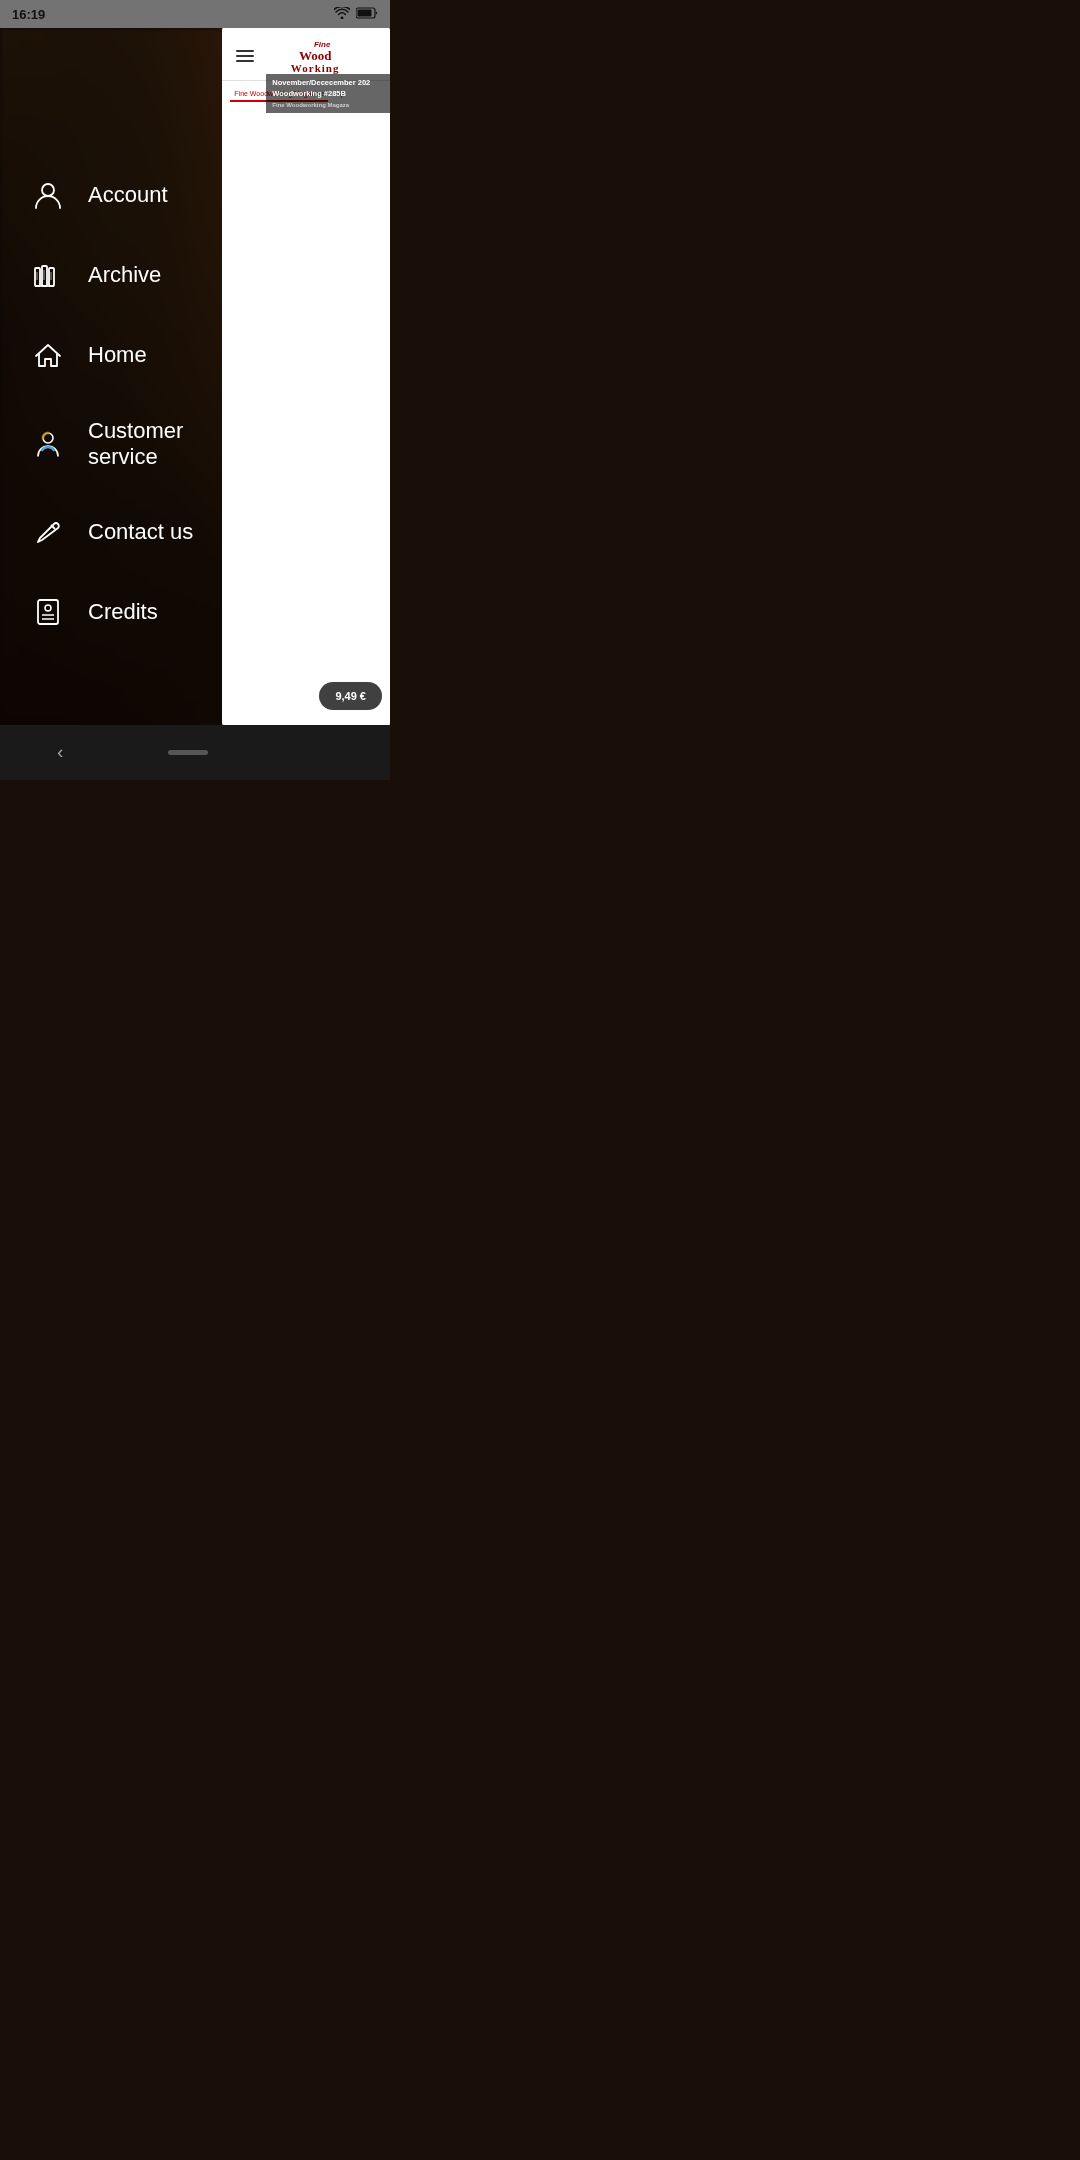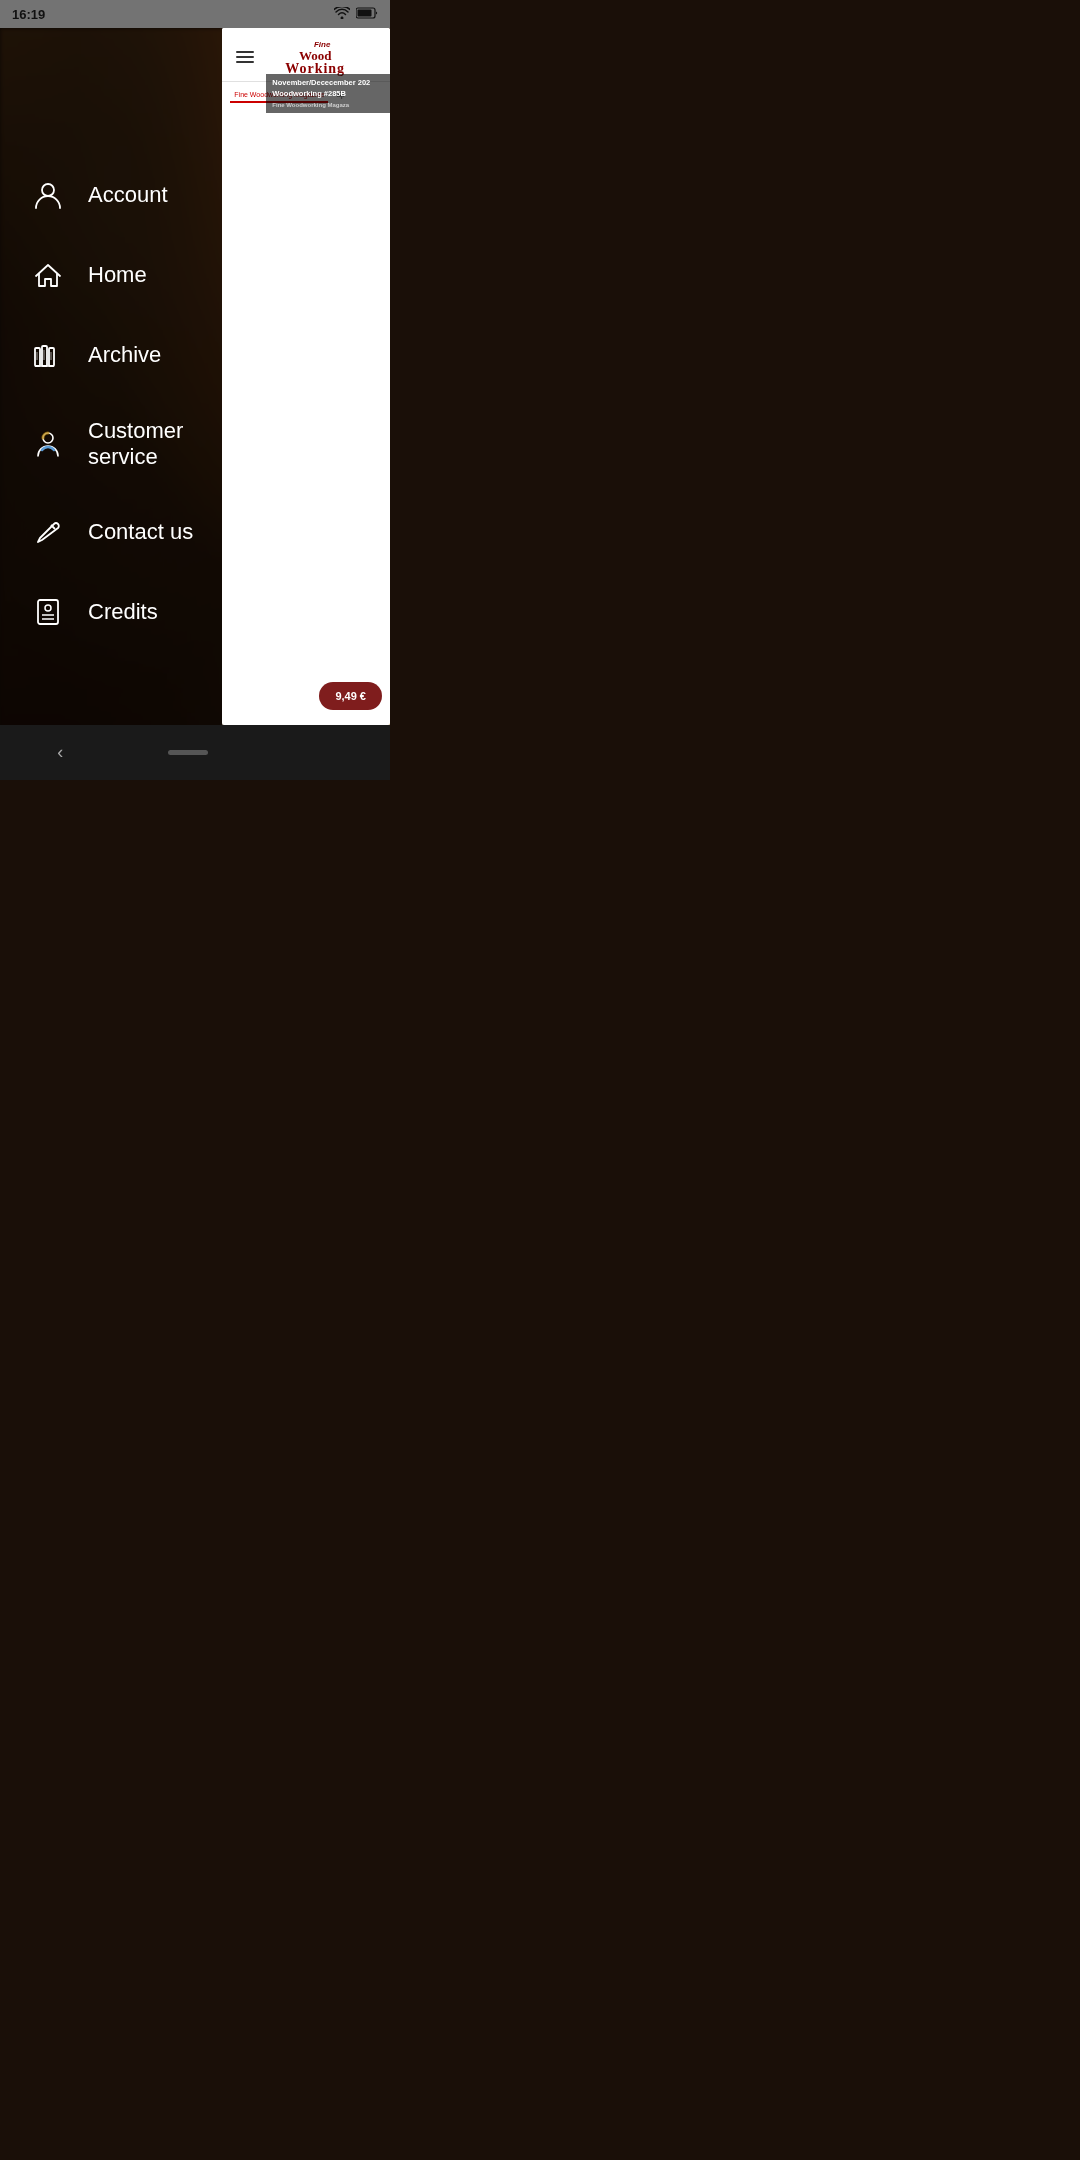--- a/index.html
+++ b/index.html
@@ -309,21 +309,21 @@
       bottom: 0;
       left: 0; right: 0;
       height: 22%;
     }
 
     
     .price-btn {
       position: absolute;
       bottom: 70px;
       right: 8px;
-      background: #7f1d1d;
+      background: #404040;
       color: #fff;
       font-size: 11px;
       font-weight: 600;
       padding: 8px 16px;
       border-radius: 20px;
       z-index: 17;
       cursor: pointer;
     }
 
     
@@ -389,45 +389,45 @@
         <circle cx="16" cy="10" r="6" stroke="#fff" stroke-width="1.8" fill="none"></circle>
         <path d="M4 28c0-6.6 5.4-12 12-12s12 5.4 12 12" stroke="#fff" stroke-width="1.8" fill="none" stroke-linecap="round"></path>
       </svg>
     </div>
     <span class="menu-label">Account</span>
   </div>
 
   <div class="menu-item">
     <div class="menu-icon">
       <svg viewBox="0 0 32 32" xmlns="http://www.w3.org/2000/svg">
-        <path d="M4 16L16 5l12 11" stroke="#fff" stroke-width="1.8" fill="none" stroke-linecap="round" stroke-linejoin="round"></path>
-        <path d="M7 14v12h6v-7h6v7h6V14" stroke="#fff" stroke-width="1.8" fill="none" stroke-linecap="round" stroke-linejoin="round"></path>
-      </svg>
-    </div>
-    <span class="menu-label">Home</span>
-  </div>
-
-  <div class="menu-item">
-    <div class="menu-icon">
-      <svg viewBox="0 0 32 32" xmlns="http://www.w3.org/2000/svg">
 
         <rect x="3" y="8" width="5" height="18" rx="1" stroke="#fff" stroke-width="1.8" fill="none"></rect>
         <rect x="10" y="6" width="5" height="20" rx="1" stroke="#fff" stroke-width="1.8" fill="none"></rect>
         <rect x="17" y="8" width="5" height="18" rx="1" stroke="#fff" stroke-width="1.8" fill="none"></rect>
         <line x1="5" y1="12" x2="5" y2="20" stroke="#fff" stroke-width="1" opacity="0.6"></line>
         <line x1="12" y1="10" x2="12" y2="20" stroke="#fff" stroke-width="1" opacity="0.6"></line>
         <line x1="19" y1="12" x2="19" y2="20" stroke="#fff" stroke-width="1" opacity="0.6"></line>
         <line x1="3" y1="26" x2="22" y2="26" stroke="#fff" stroke-width="1.5"></line>
       </svg>
     </div>
     <span class="menu-label">Archive</span>
   </div>
 
   <div class="menu-item">
     <div class="menu-icon">
+      <svg viewBox="0 0 32 32" xmlns="http://www.w3.org/2000/svg">
+        <path d="M4 16L16 5l12 11" stroke="#fff" stroke-width="1.8" fill="none" stroke-linecap="round" stroke-linejoin="round"></path>
+        <path d="M7 14v12h6v-7h6v7h6V14" stroke="#fff" stroke-width="1.8" fill="none" stroke-linecap="round" stroke-linejoin="round"></path>
+      </svg>
+    </div>
+    <span class="menu-label">Home</span>
+  </div>
+
+  <div class="menu-item">
+    <div class="menu-icon">
 
       <svg viewBox="0 0 32 32" xmlns="http://www.w3.org/2000/svg">
         <circle cx="16" cy="10" r="5" stroke="#fff" stroke-width="1.6" fill="none"></circle>
 
         <path d="M11 10c0-2.8 2.2-5 5-5" stroke="#b8860b" stroke-width="3" fill="none" stroke-linecap="round" opacity="0.7"></path>
         <path d="M6 28c0-5.5 4.5-10 10-10s10 4.5 10 10" stroke="#fff" stroke-width="1.6" fill="none" stroke-linecap="round"></path>
 
         <path d="M10 22c1.5-2 4-3 6-3s4.5 1 6 3" stroke="#5b9bd5" stroke-width="2.5" fill="none" stroke-linecap="round"></path>
       </svg>
     </div>
@@ -465,21 +465,21 @@
 
   <div class="mag-header">
     <div class="hamburger-icon">
       <span></span>
         <span></span>
         <span></span>
     </div>
     <div class="mag-logo">
       <div class="mag-logo-text">
         <span class="fine">Fine</span>
-        <div style="font-size:13px; color:#8b0000; font-weight:900; font-family:Georgia,serif; line-height:0.95">Wood<br><span style="font-size:14px; letter-spacing:1px">Working</span></div>
+        <div style="font-size:13px; color:#8b0000; font-weight:900; font-family:Georgia,serif; line-height:0.95">Wood<br><span style="font-size:11px; letter-spacing:1px">Working</span></div>
       </div>
     </div>
   </div>
 
   <div class="mag-tabs">
     <div class="mag-tab active">Fine Woodworking Magazine</div>
     <div class="mag-tab">Sp</div>
   </div>
 </div>
 

